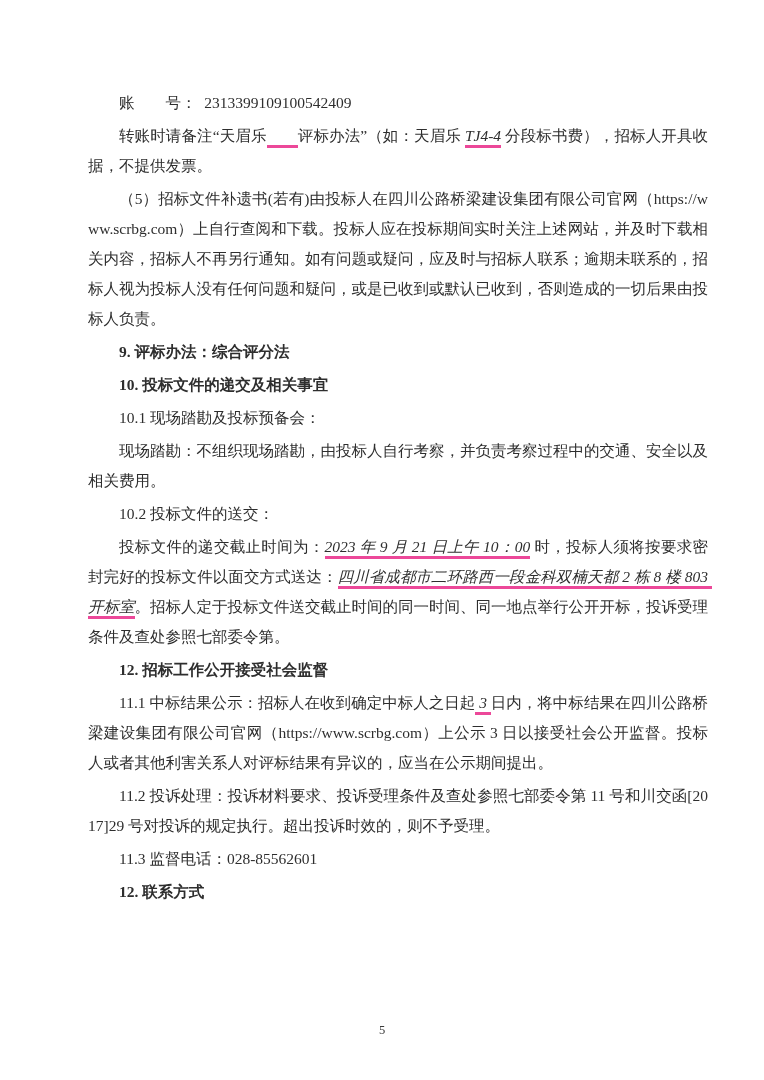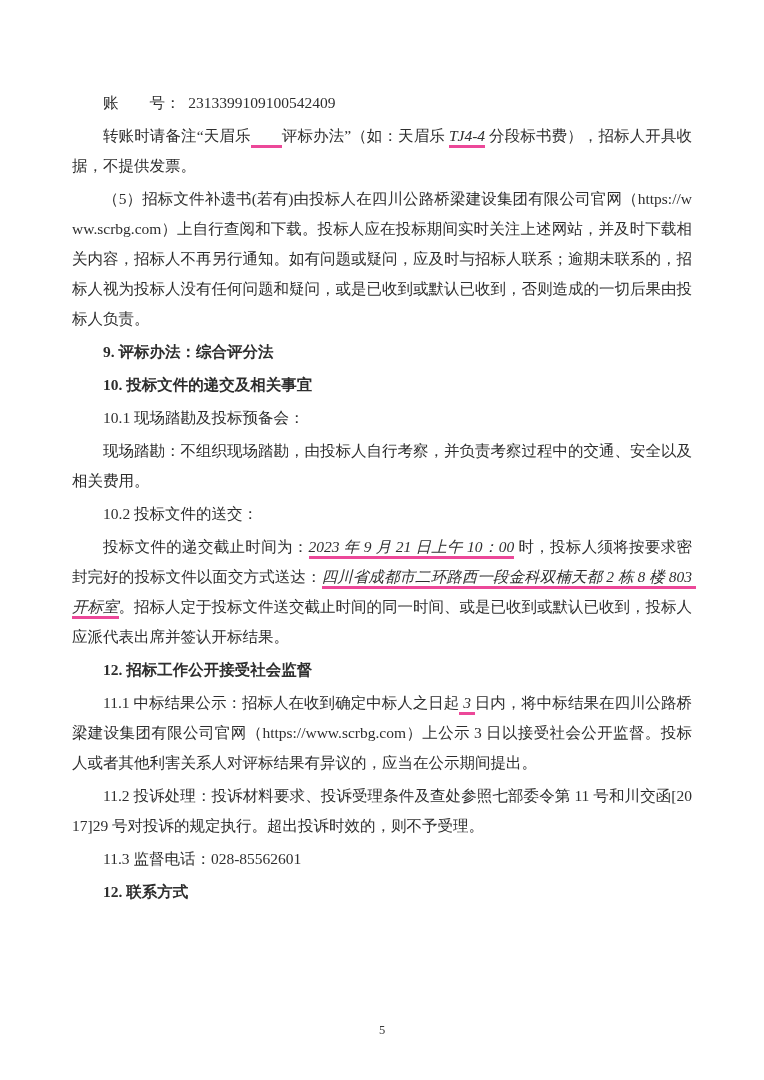--- a/index.html
+++ b/index.html
@@ -12,21 +12,21 @@
     width: 764px;
     height: 1080px;
     background: #ffffff;
     overflow: hidden;
     font-family: "Liberation Serif", "DejaVu Serif", serif;
     color: #2e2e2e;
   }
   .content {
     position: absolute;
     top: 88px;
-    left: 72px;
+    left: 88px;
     width: 620px;
   }
   p.para {
     margin: 0 0 3px 0;
     font-size: 15.5px;
     line-height: 30px;
     text-align: justify;
     text-indent: 2em;
     white-space: pre-wrap;
     word-break: break-all;
@@ -64,21 +64,21 @@
     <p class="para bold">9. 评标办法：综合评分法</p>
 
     <p class="para bold">10. 投标文件的递交及相关事宜</p>
 
     <p class="para">10.1 现场踏勘及投标预备会：</p>
 
     <p class="para">现场踏勘：不组织现场踏勘，由投标人自行考察，并负责考察过程中的交通、安全以及相关费用。</p>
 
     <p class="para">10.2 投标文件的送交：</p>
 
-    <p class="para"><span>投标文件的递交截止时间为：</span><span class="u">2023 年 9 月 21 日上午 10：00</span><span> 时，投标人须将按要求密封完好的投标文件以面交方式送达：</span><span class="u">四川省成都市二环路西一段金科双楠天都 2 栋 8 楼 803 开标室</span><span>。招标人定于投标文件送交截止时间的同一时间、或是已收到或默认已收到，投标人应派代表出席并签认开标结果。</span></p>
+    <p class="para"><span>投标文件的递交截止时间为：</span><span class="u">2023 年 9 月 21 日上午 10：00</span><span> 时，投标人须将按要求密封完好的投标文件以面交方式送达：</span><span class="u">四川省成都市二环路西一段金科双楠天都 2 栋 8 楼 803 开标室</span><span>。招标人定于投标文件送交截止时间的同一时间、同一地点举行公开开标，投诉受理条件及查处参照七部委令第。</span></p>
 
 
     <p class="para bold">12. 招标工作公开接受社会监督</p>
 
     <p class="para"><span>11.1 中标结果公示：招标人在收到确定中标人之日起</span><span class="u"> 3 </span><span>日内，将中标结果在四川公路桥梁建设集团有限公司官网（https://www.scrbg.com）上公示 3 日以接受社会公开监督。投标人或者其他利害关系人对评标结果有异议的，应当在公示期间提出。</span></p>
 
     <p class="para">11.2 投诉处理：投诉材料要求、投诉受理条件及查处参照七部委令第 11 号和川交函[2017]29 号对投诉的规定执行。超出投诉时效的，则不予受理。</p>
 
     <p class="para">11.3 监督电话：028-85562601</p>
 

